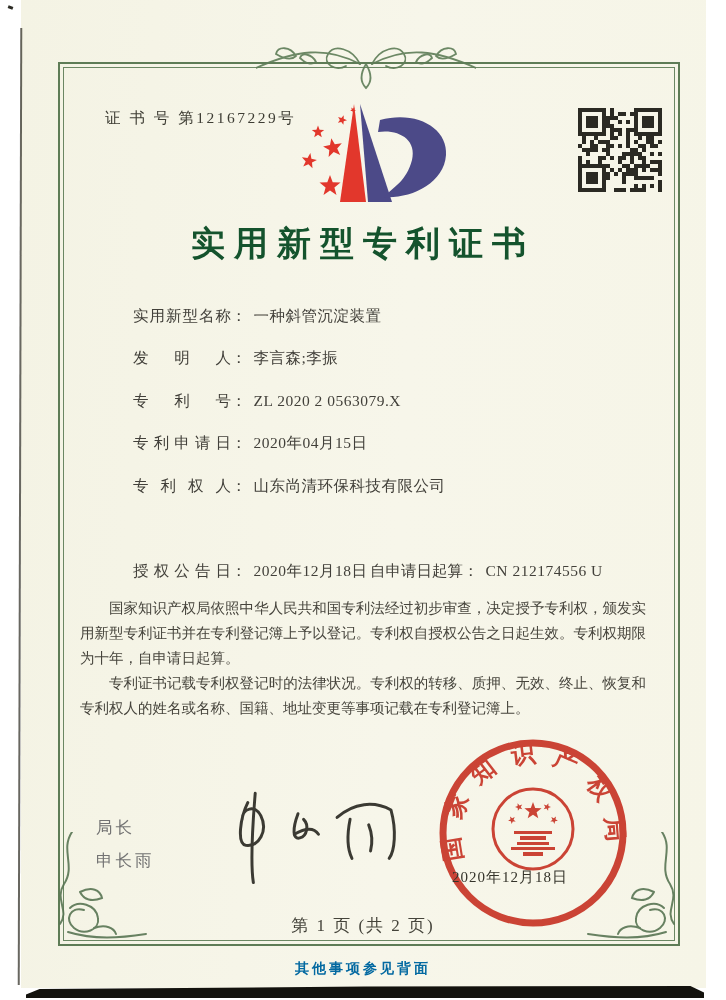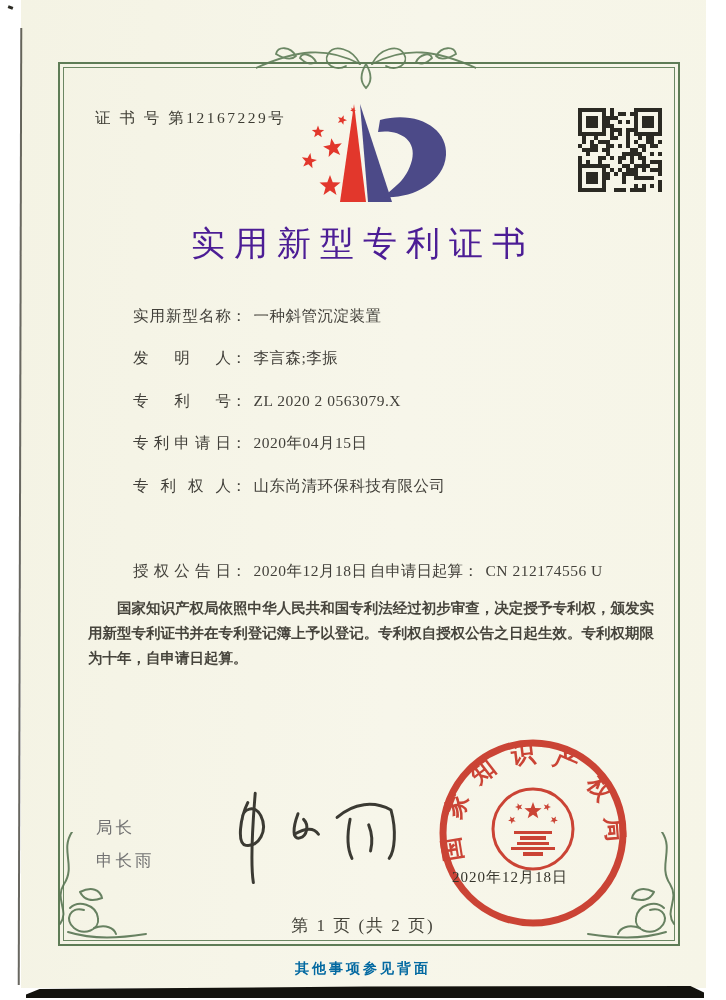--- a/index.html
+++ b/index.html
@@ -11,33 +11,33 @@
   .scan-left{position:absolute;left:19px;top:28px;width:2px;height:957px;background:#35342b;opacity:.75;z-index:9;transform:rotate(.15deg);}
   .scan-bottom{position:absolute;left:26px;top:986px;width:678px;height:12px;background:#13120d;z-index:9;
                clip-path:polygon(0 70%,2% 25%,50% 5%,98% 0,100% 55%,100% 100%,0 100%);}
   .scan-dot{position:absolute;left:8px;top:6px;width:5px;height:3px;background:#2c2b24;z-index:9;transform:rotate(20deg);}
   
   .frame{position:absolute;left:58px;top:62px;width:618px;height:880px;border:2.5px solid #5e7c56;z-index:2;}
   .frame-inner{position:absolute;left:3px;top:3px;right:3px;bottom:3px;border:1px solid #6b8763;}
   .orn{position:absolute;z-index:3;}
   .orn svg{display:block;}
   
-  .cert-no{position:absolute;left:95px;top:108px;font-size:15.5px;letter-spacing:2.5px;color:#3e3d34;z-index:4;}
+  .cert-no{position:absolute;left:105px;top:108px;font-size:15.5px;letter-spacing:2.5px;color:#3e3d34;z-index:4;}
   .logo{position:absolute;left:292px;top:98px;width:175px;height:110px;z-index:4;}
   .qr{position:absolute;left:578px;top:108px;width:84px;height:84px;z-index:4;}
-  .title{position:absolute;left:0;top:221px;width:726px;text-align:center;font-size:34px;font-weight:400;
-         letter-spacing:9px;color:#4c1d95;z-index:4;}
+  .title{position:absolute;left:0;top:221px;width:726px;text-align:center;font-size:34px;font-weight:700;
+         letter-spacing:9px;color:#14532d;z-index:4;}
   
   .row{position:absolute;left:88px;width:575px;font-size:15.5px;white-space:nowrap;z-index:4;color:#42403a;}
   .lb{display:inline-block;width:98px;text-align:justify;text-align-last:justify;vertical-align:bottom;margin-left:45px;}
   .cl{padding:0 2px 0 0;}
   .vl{padding-left:5px;letter-spacing:.5px;}
   .grant2{position:absolute;left:282px;top:0;}
   
-  .paras{position:absolute;left:88px;top:596px;width:566px;font-size:14.5px;line-height:1.72;color:#46443c;z-index:4;text-align:justify;font-weight:bold;}
+  .paras{position:absolute;left:80px;top:596px;width:566px;font-size:14.5px;line-height:1.72;color:#46443c;z-index:4;text-align:justify;}
   .paras p{margin:0;text-indent:2em;}
   
   .signer{position:absolute;left:96px;top:820px;font-size:16.5px;letter-spacing:3px;color:#737373;z-index:4;line-height:1.0;}
   .signer .nm{margin-top:16px;}
   .sig{position:absolute;left:218px;top:782px;z-index:4;}
   
   .seal{position:absolute;left:433px;top:733px;width:200px;height:200px;z-index:5;mix-blend-mode:multiply;opacity:.93;}
   .seal-date{position:absolute;left:452px;top:868px;font-size:15px;letter-spacing:1px;color:#34332a;z-index:6;white-space:nowrap;}
   
   .page-no{position:absolute;left:0;top:914px;width:726px;text-align:center;font-size:17px;letter-spacing:2px;color:#45443b;z-index:4;}
@@ -360,20 +360,21 @@
   </div>
   <div class="row" style="top:561px">
     <span class="lb">授权公告日</span><span class="cl">：</span><span class="vl">2020年12月18日</span>
     <span class="grant2">
       <span>自申请日起算</span><span class="cl">：</span><span class="vl">CN 212174556 U</span>
     </span>
   </div>
 
   <div class="paras">
     <p>国家知识产权局依照中华人民共和国专利法经过初步审查，决定授予专利权，颁发实用新型专利证书并在专利登记簿上予以登记。专利权自授权公告之日起生效。专利权期限为十年，自申请日起算。</p>
+    <p>专利证书记载专利权登记时的法律状况。专利权的转移、质押、无效、终止、恢复和专利权人的姓名或名称、国籍、地址变更等事项记载在专利登记簿上。</p>
   </div>
 
   <div class="signer">
     <div>局长</div>
     <div class="nm">申长雨</div>
   </div>
 
   <div class="sig">
     <svg width="200" height="110" viewBox="0 0 215 110" fill="none" stroke="#2c2b24" stroke-width="3.2" stroke-linecap="round" stroke-linejoin="round" opacity=".92">
       <path d="M32,18 C24,34 20,62 30,64 C44,66 54,48 46,32 C40,20 26,24 26,36"></path>

